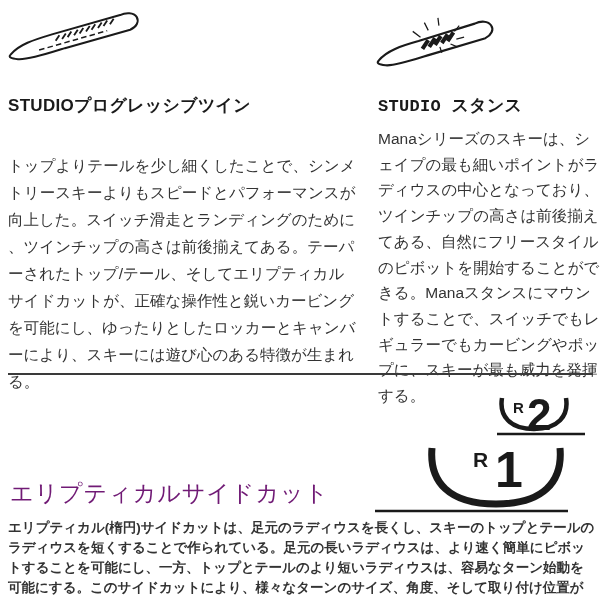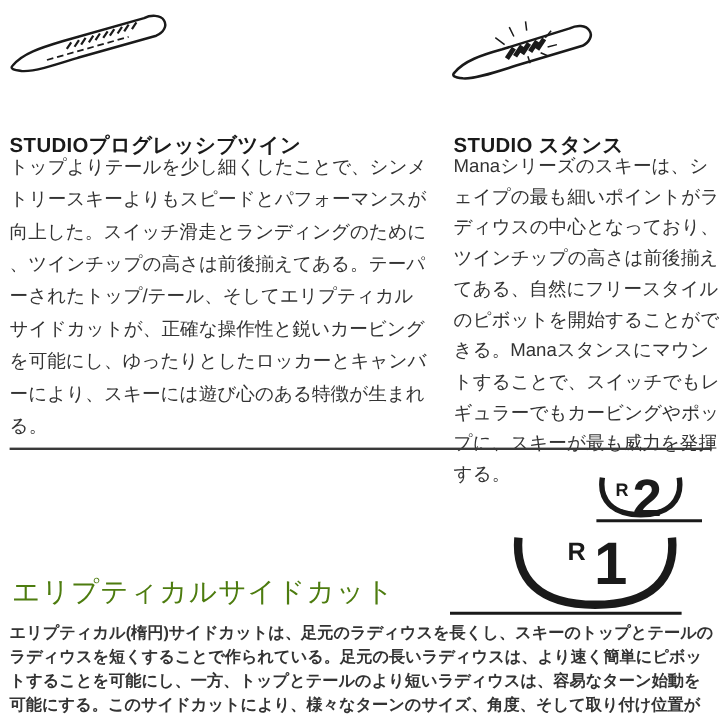--- a/index.html
+++ b/index.html
@@ -16,48 +16,47 @@
   .ski-left  { position: absolute; left: 6px;  top: 4px;  width: 138px; height: auto; }
   .ski-right { position: absolute; left: 374px; top: 12px; width: 124px; height: auto; }
   .col-heading {
     position: absolute;
     font-size: 17px;
     font-weight: 700;
     color: #1a1a1a;
     letter-spacing: 0.3px;
     top: 94px;
     white-space: nowrap;
-    margin-top: 16px;
   }
   .col-heading.left  { left: 8px; }
-  .col-heading.right { left: 378px; }
+  .col-heading.right { left: 378px; font-family: Liberation Mono, monospace; }
   .col-body {
     position: absolute;
     top: 126px;
     font-size: 15.5px;
     color: #333333;
     line-break: anywhere;
     overflow-wrap: anywhere;
   }
-  .col-body.left  { left: 8px;   width: 348px; line-height: 27px; }
+  .col-body.left  { left: 8px;   width: 348px; line-height: 27px; margin-top: 26px; }
   .col-body.right { left: 378px; width: 222px; line-height: 25.7px; }
   .divider {
     position: absolute;
     left: 8px; top: 373px;
     width: 585px; height: 2px;
     background: #3a3a3a;
   }
   .diagram { position: absolute; left: 365px; top: 390px; width: 225px; height: 130px; }
   .diagram text { font-family: "Liberation Sans", sans-serif; fill: #1a1a1a; }
   .sidecut-heading {
     position: absolute;
     left: 10px; top: 478px;
     font-size: 23px;
     font-weight: 500;
-    color: #4d7c0f;
+    color: #701a75;
     letter-spacing: 1px;
     white-space: nowrap;
   }
   .sidecut-body {
     position: absolute;
     left: 8px; top: 518px;
     width: 589px;
     font-size: 13.5px;
     font-weight: 700;
     line-height: 20px;

